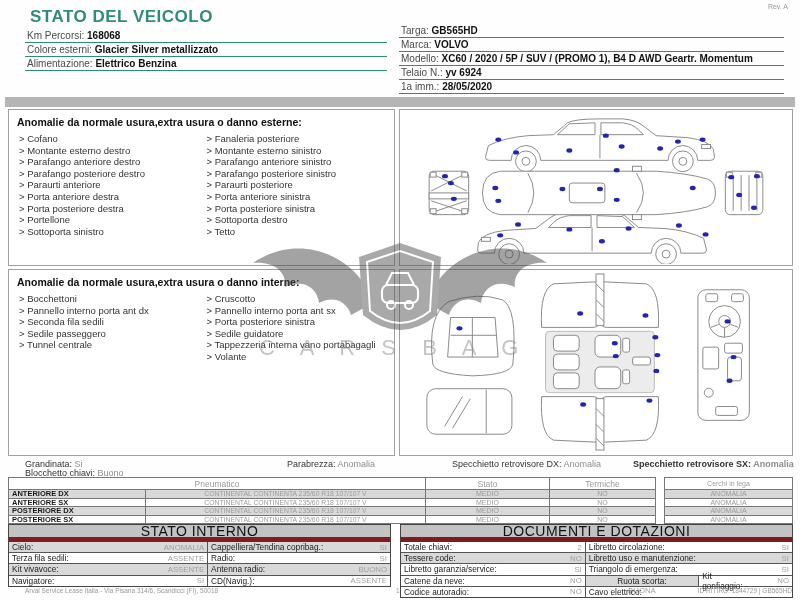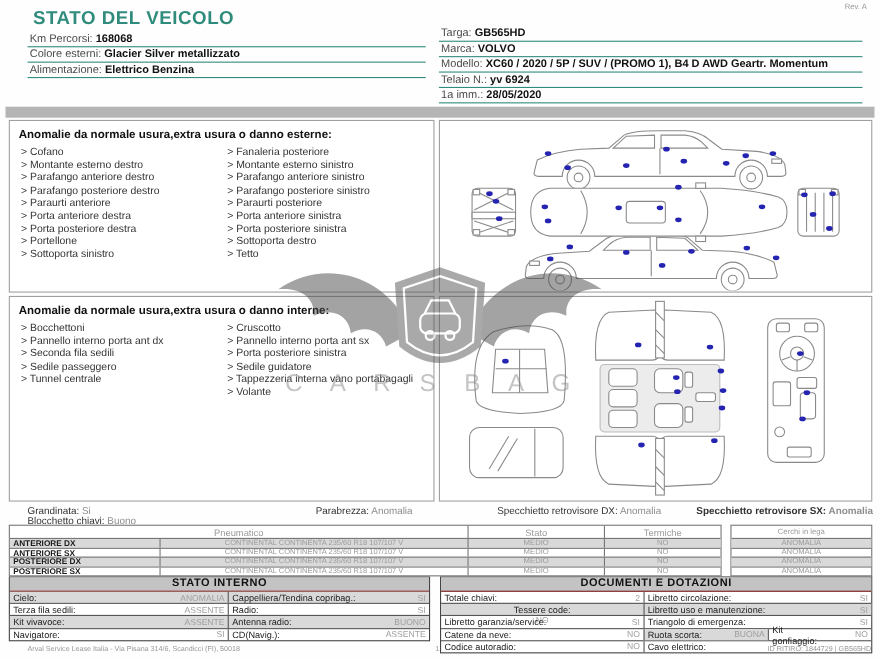--- a/index.html
+++ b/index.html
@@ -48,22 +48,22 @@
   .pos{width:136px;font-weight:bold;font-size:7.5px;padding-left:3px;}
   .tirec{width:280px;justify-content:center;color:#9b9b9b;font-size:6.8px;}
   .statc{width:124px;justify-content:center;color:#9b9b9b;font-size:7px;}
   .termc{width:106px;justify-content:center;color:#9b9b9b;font-size:7px;}
   #tires-cerchi{left:664px;top:477px;width:129px;}
   #tires-cerchi .trow{height:8.6px;}
   #tires-cerchi .trow.hd{height:11px;}
   .cerc{width:100%;justify-content:center;color:#9b9b9b;font-size:7px;}
 
   .stbl{position:absolute;border:1px solid #444;box-sizing:border-box;background:#fff;font-size:8.3px;}
-  .stbl .hd{background:var(--hdr);font-weight:bold;font-size:10px;text-align:center;
-            height:12px;line-height:12px;border-bottom:1px solid #7f1d1d;color:#111;letter-spacing:.5px;}
+  .stbl .hd{background:var(--hdr);font-weight:normal;font-size:14px;text-align:center;
+            height:12px;line-height:12px;border-bottom:5px solid #7f1d1d;color:#111;letter-spacing:.5px;}
   .srow{display:flex;border-top:1px solid #555;height:10.2px;align-items:stretch;}
   .srow:nth-child(2){border-top:none;}
   .kv{display:flex;justify-content:space-between;align-items:center;padding:0 3px;
       box-sizing:border-box;border-left:1px solid #555;}
   .kv:first-child{border-left:none;}
   .kv .k{color:#222;}
   .kv .v{color:#a0a0a0;font-size:7.8px;}
   #stato-interno{left:8px;top:524px;width:383px;}
   #documenti{left:400px;top:524px;width:393px;}
 
@@ -420,21 +420,21 @@
       <div class="kv" style="width:47%;">
           <span class="k">Totale chiavi:</span>
           <span class="v">2</span>
         </div>
       <div class="kv" style="width:53%;">
           <span class="k">Libretto circolazione:</span>
           <span class="v">SI</span>
         </div>
     </div>
     <div class="srow gray">
-      <div class="kv" style="width:47%;flex-direction:column;">
+      <div class="kv" style="width:47%;">
           <span class="k">Tessere code:</span>
           <span class="v">NO</span>
         </div>
       <div class="kv" style="width:53%;">
           <span class="k">Libretto uso e manutenzione:</span>
           <span class="v">SI</span>
         </div>
     </div>
     <div class="srow">
       <div class="kv" style="width:47%;">
@@ -444,21 +444,21 @@
       <div class="kv" style="width:53%;">
           <span class="k">Triangolo di emergenza:</span>
           <span class="v">SI</span>
         </div>
     </div>
     <div class="srow">
       <div class="kv" style="width:47%;">
           <span class="k">Catene da neve:</span>
           <span class="v">NO</span>
         </div>
-      <div class="kv gray" style="width:29%;">
+      <div class="kv gray" style="width:29%;flex-direction:column;">
           <span class="k">Ruota scorta:</span>
           <span class="v">BUONA</span>
         </div>
       <div class="kv" style="width:24%;gap:32px;">
           <span class="k">Kit gonfiaggio:</span>
           <span class="v">NO</span>
         </div>
     </div>
     <div class="srow">
       <div class="kv" style="width:47%;">

